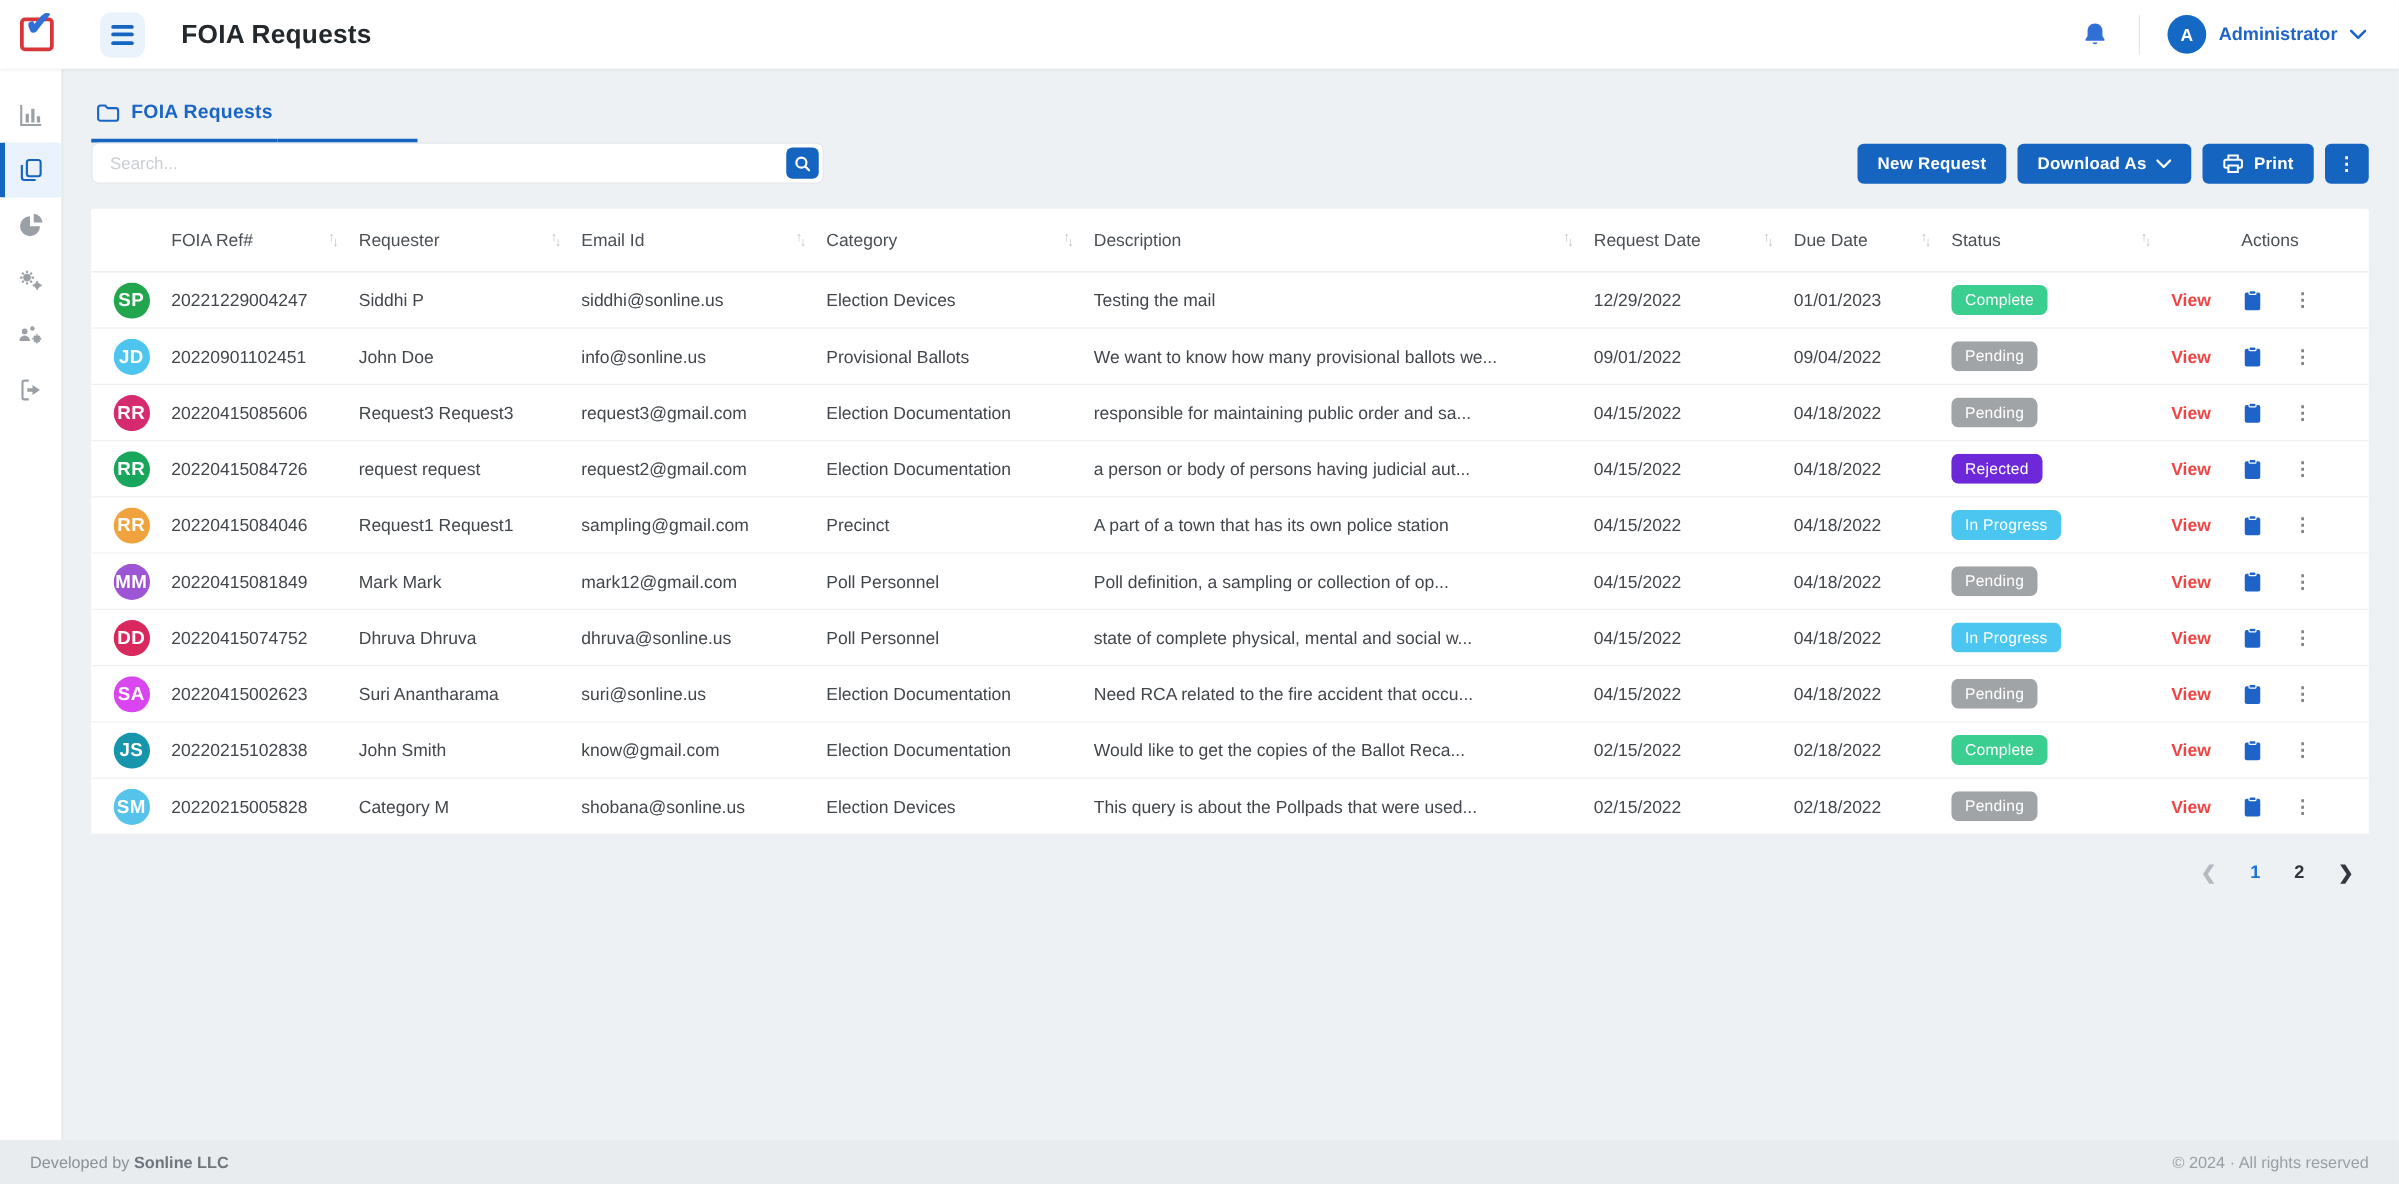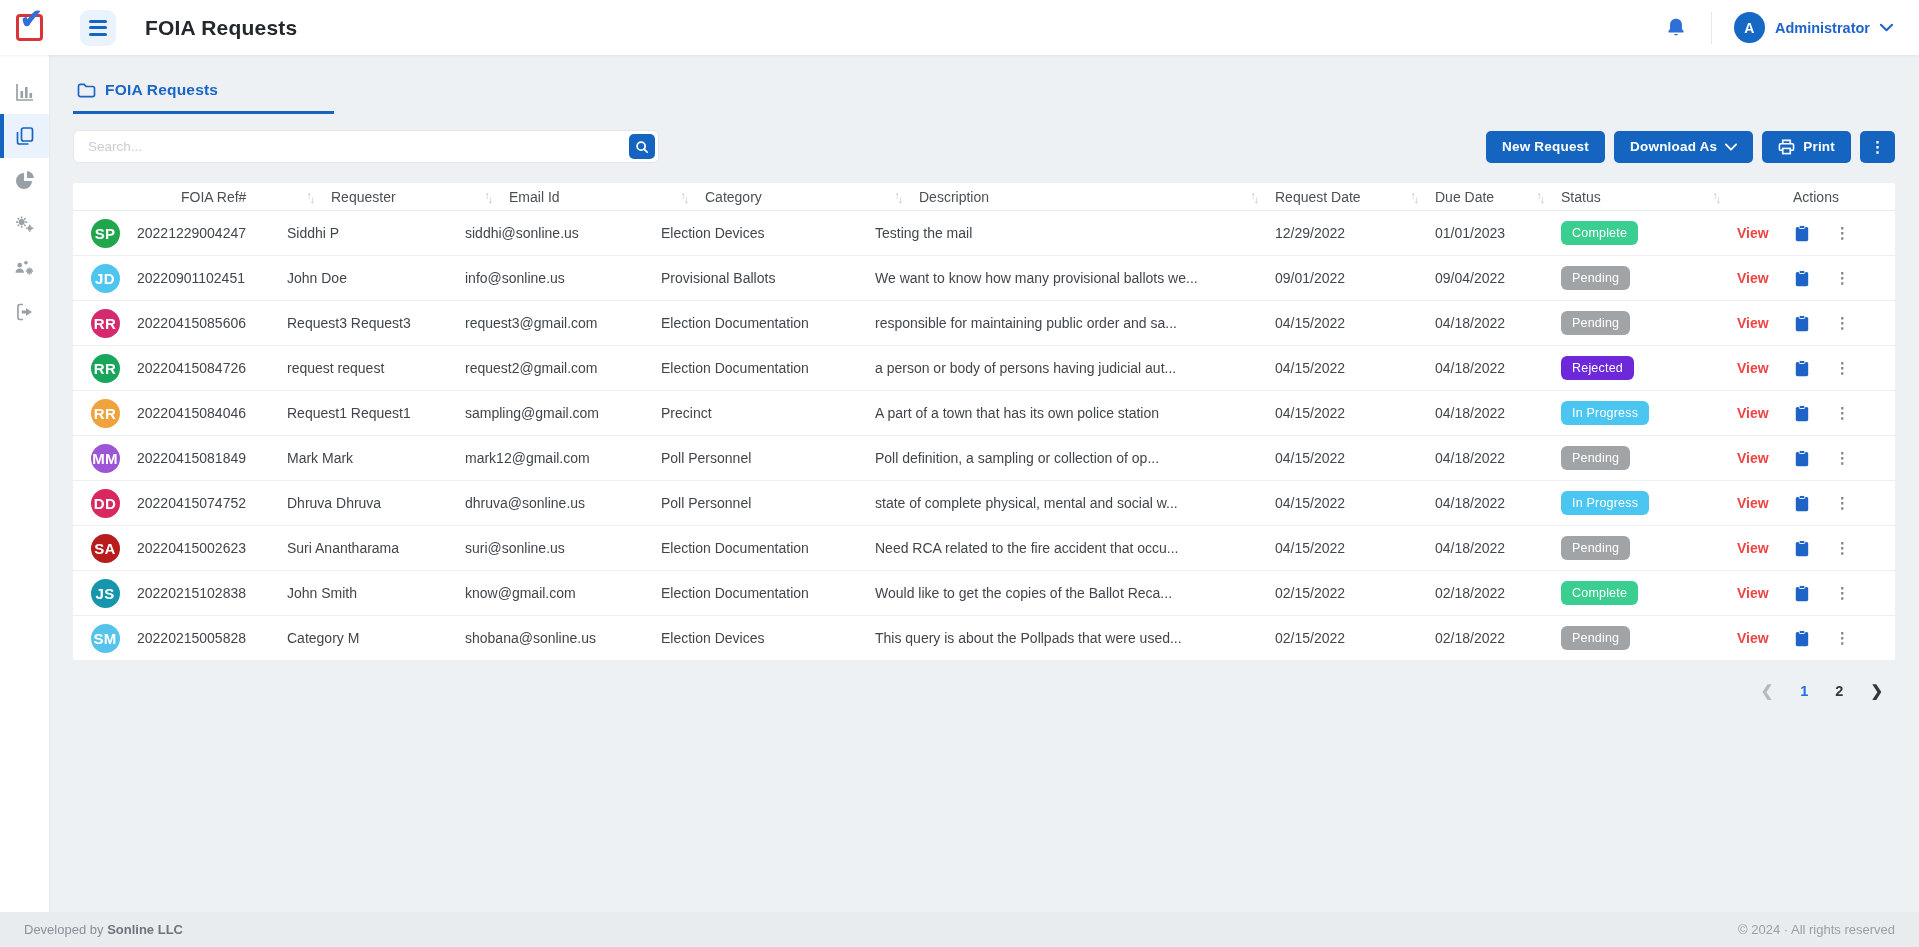--- a/index.html
+++ b/index.html
@@ -35,38 +35,38 @@
 
   
   .content { position:absolute; left:49px; top:55px; right:0; bottom:35px; padding:20px 24px 0 24px; }
 
   .tab-row { display:flex; }
   .tab { display:flex; align-items:center; gap:9px; padding:6px 4px 12px 4px; border-bottom:3px solid #1565C0;
     background:none; border-top:none; border-left:none; border-right:none; cursor:pointer; }
   .tab-label { color:#1A66C4; font-size:15.5px; font-weight:600; letter-spacing:.2px; }
   .tab-underline-pad { width:112px; border-bottom:3px solid #1565C0; }
 
-  .toolbar { margin-top:16px; display:flex; align-items:center; }
+  .toolbar { display:flex; align-items:center; }
   .search-wrap { position:relative; width:586px; }
   .search-input { width:586px; height:33px; border:1px solid #E3E7EB; border-radius:6px; background:#fff;
     padding:0 44px 0 14px; font-size:13.5px; color:#41464C; outline:none; font-family:"Liberation Sans",sans-serif; }
   .search-input::placeholder { color:#C9CED4; }
   .search-btn { position:absolute; right:4px; top:4px; width:26px; height:25px; background:#1565C0; border:none;
     border-radius:5px; cursor:pointer; display:flex; align-items:center; justify-content:center; }
   .toolbar-buttons { margin-left:auto; display:flex; align-items:center; gap:9px; }
   .btn { height:32px; background:#1565C0; color:#fff; border:none; border-radius:5px; font-size:13.5px;
     font-weight:600; letter-spacing:.2px; padding:0 16px; cursor:pointer; display:flex; align-items:center; gap:8px;
     font-family:"Liberation Sans",sans-serif; }
   .btn-kebab { width:35px; padding:0; justify-content:center; font-size:15px; font-weight:bold; }
 
   
   .table { margin-top:20px; background:#fff; border-radius:2px; }
   .trow { display:grid; grid-template-columns:64px 150px 178px 196px 214px 1fr 160px 126px 176px 158px;
     align-items:center; border-bottom:1px solid #EDEFF2; height:45px; }
-  .thead { height:28px; border-bottom:1px solid #E7EAEE;padding-left:44px; }
+  .thead { height:51px; border-bottom:1px solid #E7EAEE; }
   .th { display:flex; align-items:center; justify-content:space-between; padding-right:18px; color:#4B5056;
     font-size:14px; cursor:pointer; }
   .th.center { justify-content:center; padding-right:0; }
   .sort-icon { color:#BCC1C7; font-size:10.5px; letter-spacing:-2px; white-space:nowrap; }
   .sort-icon .up { position:relative; top:-2px; }
   .sort-icon .down { position:relative; top:2px; }
   .td { font-size:14px; color:#41464C; white-space:nowrap; overflow:hidden; text-overflow:ellipsis; padding-right:14px; }
   .avatar-cell { display:flex; justify-content:center; padding:0; }
   .avatar { width:29px; height:29px; border-radius:50%; color:#fff; font-size:15px; font-weight:600;
     display:flex; align-items:center; justify-content:center; letter-spacing:.3px; }
@@ -429,21 +429,21 @@
           <rect x="4.2" y="0.5" width="5.6" height="3" rx="1" fill="#1E64C8" stroke="#fff" stroke-width="1"></rect>
         </svg>
       </button>
       <button class="row-kebab">
               <span>⋮</span>
             </button>
     </div>
   </div>
         <div class="trow">
     <div class="td avatar-cell">
-            <span class="avatar" style="background: #b91c1c;">SA</span>
+            <span class="avatar" style="background: #d946ef;">SA</span>
           </div>
     <div class="td">20220415002623</div>
     <div class="td">Suri Anantharama</div>
     <div class="td">suri@sonline.us</div>
     <div class="td">Election Documentation</div>
     <div class="td">Need RCA related to the fire accident that occu...</div>
     <div class="td">04/15/2022</div>
     <div class="td">04/18/2022</div>
     <div class="td"><span class="status-badge" style="background: rgb(161, 164, 166);">Pending</span></div>
     <div class="td actions-cell">

